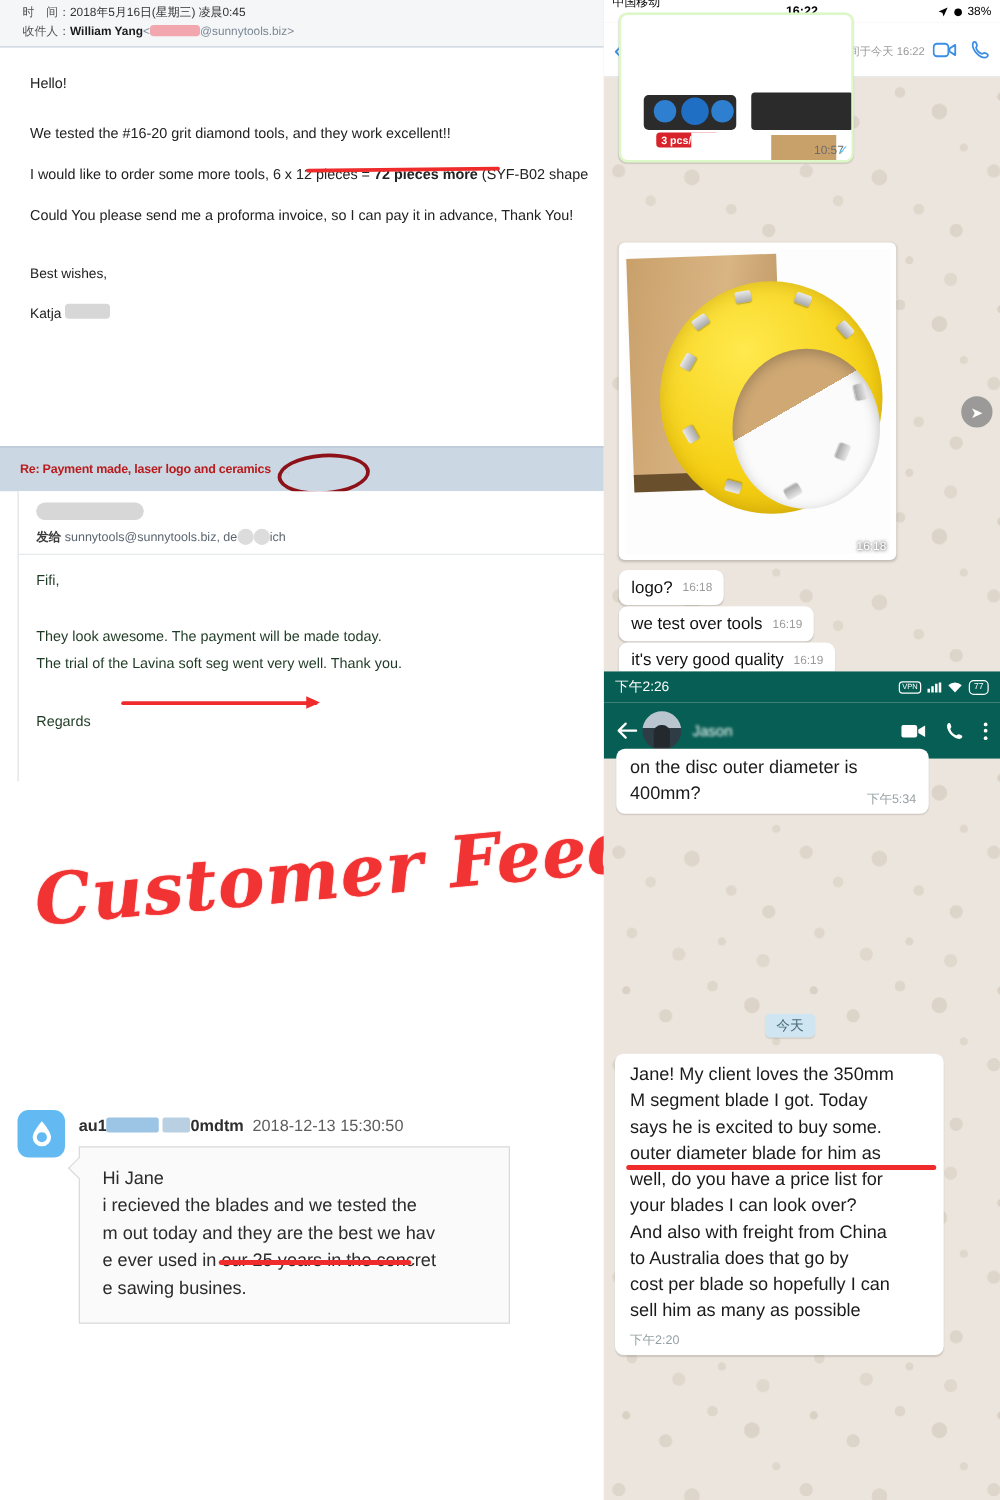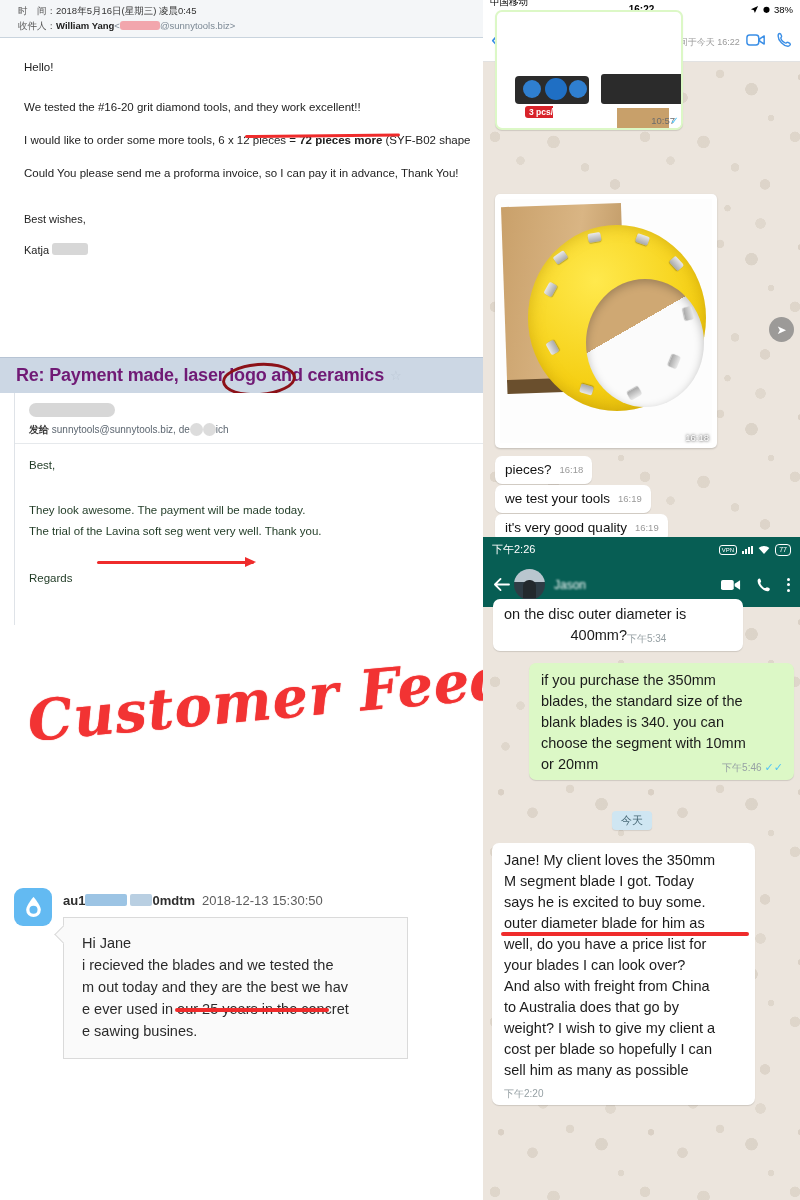--- a/index.html
+++ b/index.html
@@ -46,21 +46,21 @@
     transform-origin:left center;
   }
 
   
   .mail2 { position:absolute; left:0; top:357px; width:483px; height:268px; background:#fff; }
   .mail2-subject {
     position:absolute; left:0; top:0; width:483px; height:36px;
     background:#ccd7e4; border-top:1px solid #b7c4d4;
     display:flex; align-items:center; padding-left:16px;
   }
-  .subj-text { font-size:18px; font-weight:bold; color:#701a75; letter-spacing:-.2px; }
+  .subj-text { font-size:10px; font-weight:bold; color:#b91c1c; letter-spacing:-.2px; }
   .star { color:#bcc8d6; font-size:13px; margin-left:6px; }
   .ellipse-red {
     position:absolute; border:3px solid #8c1118; border-radius:50%;
     transform:rotate(-4deg);
   }
   .mail2-card {
     position:absolute; left:14px; top:36px; width:469px; height:232px;
     background:#fff; border-left:1px solid #dfe3e8;
   }
   .m2-from { position:absolute; left:14px; top:9px; }
@@ -288,21 +288,21 @@
       <div class="mail2-card">
         <div class="m2-from">
           <span class="redact grey" style="width:86px;height:14px;border-radius:7px"></span>
         </div>
         <div class="m2-to">
           <span class="cn">发给</span>
           <span>sunnytools@sunnytools.biz, de</span><span class="blob"></span><span class="blob"></span><span>ich</span>
         </div>
         <div class="m2-sep"></div>
         <div class="m2-body">
-          <div class="m2-line">Best,</div>
+          <div class="m2-line">Fifi,</div>
           <div class="m2-line" style="margin-top:24px">They look awesome. The payment will be made today.</div>
           <div class="m2-line">The trial of the Lavina soft seg went very well. Thank you.</div>
           <div class="m2-line" style="margin-top:26px">Regards</div>
         </div>
         <div class="arrow-red" style="left:82px; top:168px; width:157px;"></div>
       </div>
     </div>
 
     <div class="cust-feedback">Customer Feedback</div>
 
@@ -407,25 +407,25 @@
               <div class="seg" style="left:52px; top:160px; transform:rotate(196deg)"></div>
               <div class="seg" style="left:18px; top:118px; transform:rotate(240deg)"></div>
             </div>
           </div>
           <span class="b-time" style="position:absolute;right:8px;bottom:5px;color:#fff;text-shadow:0 0 3px #000">16:18</span>
         </div>
 
         <div class="fwd-btn">➤</div>
 
         <div class="bubble b-in" style="left:12px; top:394px; padding:4px 9px 5px 10px;">
-          <span class="b-text">pieces?</span><span class="b-time">16:18</span>
+          <span class="b-text">logo?</span><span class="b-time">16:18</span>
         </div>
 
         <div class="bubble b-in" style="left:12px; top:423px; padding:4px 9px 5px 10px;">
-          <span class="b-text">we test your tools</span><span class="b-time">16:19</span>
+          <span class="b-text">we test over tools</span><span class="b-time">16:19</span>
         </div>
 
         <div class="bubble b-in" style="left:12px; top:452px; padding:4px 9px 5px 10px;">
           <span class="b-text">it's very good quality</span><span class="b-time">16:19</span>
         </div>
 
       </div>
     </div>
 
     <div class="panelB">
@@ -465,49 +465,38 @@
               <i></i>
               <i></i>
             </span>
         </span>
       </div>
 
       <div class="wa-bg" style="top:70px">
 
         <div class="bubble b-in" style="left:10px; top:-8px; width:250px; padding:5px 10px 5px 11px;">
           <div class="b-text-b" style="white-space:nowrap;overflow:hidden">on the disc outer diameter is</div>
-          <div style="display:flex;align-items:flex-end;justify-content:center">
+          <div style="display:flex;align-items:flex-end;justify-content:space-between">
             <span class="b-text-b">400mm?</span>
             <span class="b-time-b">下午5:34</span>
           </div>
         </div>
 
-        <div class="bubble b-out" style="left:46px; right:6px; top:56px; padding:7px 11px 5px 12px;">
-          <div class="b-text-b">if you purchase the 350mm</div>
-          <div class="b-text-b">blades, the standard size of the</div>
-          <div class="b-text-b">blank blades is 340. you can</div>
-          <div class="b-text-b">choose the segment with 10mm</div>
-          <div style="display:flex;align-items:flex-end;justify-content:space-between">
-            <span class="b-text-b">or 20mm</span>
-            <span><span class="b-time-b">下午5:46</span><span class="tick2">✓✓</span></span>
-          </div>
-        </div>
 
         <div class="daychip" style="left:129px; top:204px;">今天</div>
 
         <div class="bubble b-in" style="left:9px; right:45px; top:236px; padding:7px 11px 4px 12px;">
           <div class="b-text-b">Jane! My client loves the 350mm</div>
           <div class="b-text-b">M segment blade I got. Today</div>
           <div class="b-text-b">says he is excited to buy some.</div>
           <div class="b-text-b">outer diameter blade for him as</div>
           <div class="b-text-b">well, do you have a price list for</div>
           <div class="b-text-b">your blades I can look over?</div>
           <div class="b-text-b">And also with freight from China</div>
           <div class="b-text-b">to Australia does that go by</div>
-          <div class="b-text-b">weight? I wish to give my client a</div>
           <div class="b-text-b">cost per blade so hopefully I can</div>
           <div class="b-text-b">sell him as many as possible</div>
           <div style="margin-top:2px">
             <span class="b-time-b">下午2:20</span>
           </div>
         </div>
 
         <div class="hl" style="left:18px; top:325px; width:248px; height:4px;"></div>
       </div>
     </div>

